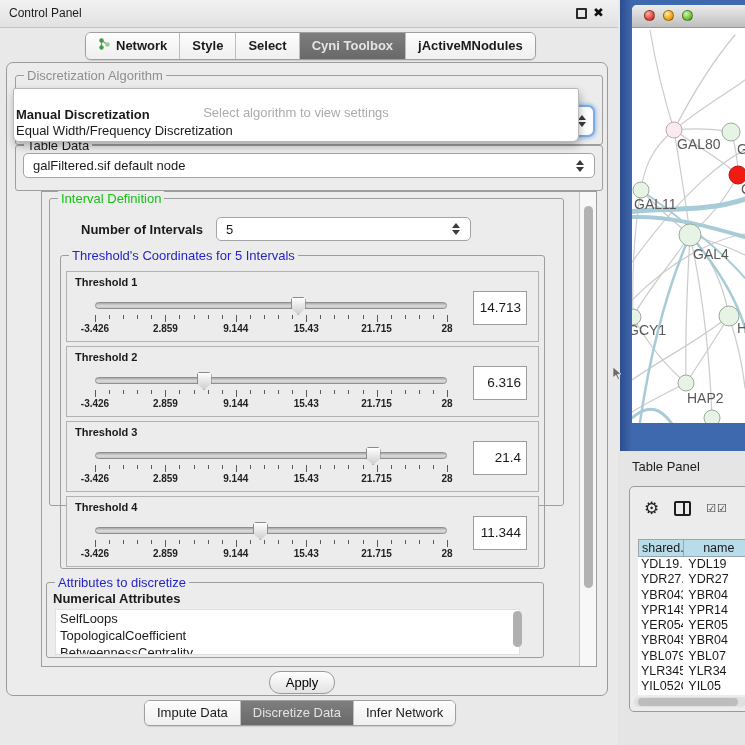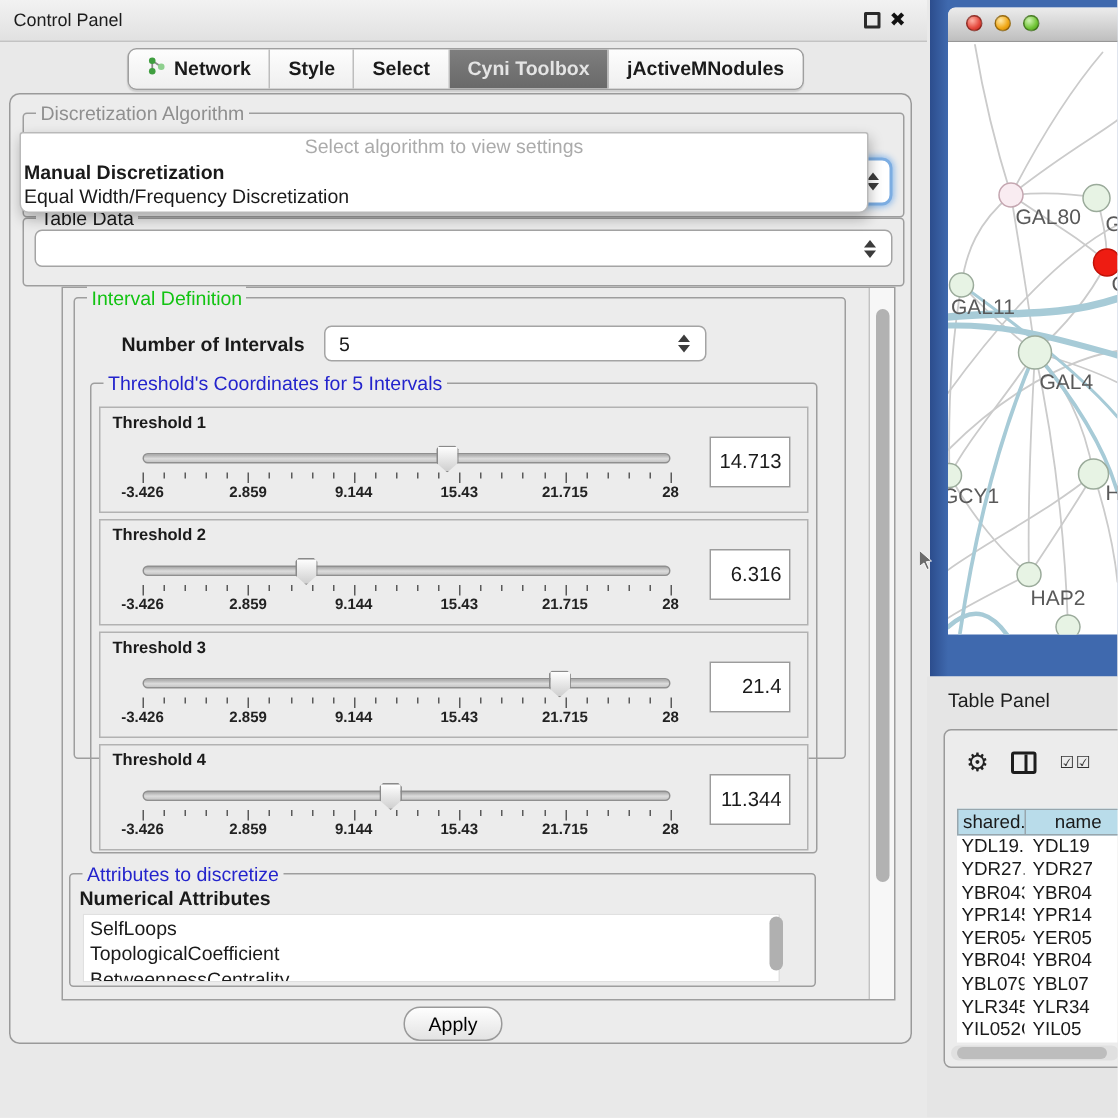--- a/index.html
+++ b/index.html
@@ -33,21 +33,21 @@
   .tlabel.blue  { color:#2424cc; }
   .tlabel.gray  { color:#8f8f8f; }
 
   
   #alg-group { left:8px; top:12px; width:588px; height:70px; }
   .focus-combo { position:absolute; left:550px; top:42px; width:38px; height:32px; background:#fff;
     border:2px solid #7cade2; border-radius:7px; box-shadow:0 0 4px 1px #8cb9ea; z-index:2; }
   .focus-combo .spin-arrows { right:7px; }
   .popup { position:absolute; left:6px; top:25px; width:566px; height:54px; background:#fff;
     border:1px solid #b9b9b9; border-radius:2px 2px 6px 6px; box-shadow:1px 4px 9px rgba(0,0,0,.28); z-index:50; }
-  .popup-header { text-align:center; color:#ababab; font-size:13px; padding-top:1px; height:18px; }
+  .popup-header { text-align:center; color:#ababab; font-size:13px; padding-top:16px; height:18px; }
   .popup-item { font-size:13px; padding-left:2px; height:16px; line-height:16px; }
   .popup-item.bold { font-weight:bold; }
 
   
   #tabledata-group { left:8px; top:82px; width:588px; height:46px; }
   .combo { position:absolute; background:#fff; border:1px solid #a4a4a4; border-radius:5px; font-size:13px; }
   .combo .val { position:absolute; left:9px; top:4px; white-space:nowrap; }
   .spin-arrows { position:absolute; right:10px; top:50%; transform:translateY(-50%); display:flex; flex-direction:column; gap:2px; }
   .arr-up { width:0; height:0; border-left:4px solid transparent; border-right:4px solid transparent; border-bottom:5px solid #3c3c3c; }
   .arr-dn { width:0; height:0; border-left:4px solid transparent; border-right:4px solid transparent; border-top:5px solid #3c3c3c; }
@@ -172,20 +172,21 @@
     <div class="popup">
       <div class="popup-header">Select algorithm to view settings</div>
       <div class="popup-item bold">Manual Discretization</div>
       <div class="popup-item">Equal Width/Frequency Discretization</div>
     </div>
 
     <div class="tgroup" id="tabledata-group">
       <span class="tlabel">Table Data</span>
     </div>
     <div class="combo" id="tabledata-combo">
+      <span class="val">galFiltered.sif default node</span>
       <span class="spin-arrows">
           <span class="arr-up"></span>
           <span class="arr-dn"></span>
         </span>
     </div>
 
     <div class="scrollpane">
       <div class="tgroup" id="interval-group">
         <span class="tlabel green">Interval Definition</span>
         <span class="noi-label">Number of Intervals</span>
@@ -374,20 +375,31 @@
       </div>
 
       <div class="v-scroll-track">
         <div class="v-scroll-thumb"></div>
       </div>
     </div>
 
     <button class="apply-btn">Apply</button>
   </div>
 
+  <div class="seg-bar" id="bottom-tabs">
+      <div class="seg">
+        <span>Impute Data</span>
+      </div>
+      <div class="seg selected">
+        <span>Discretize Data</span>
+      </div>
+      <div class="seg">
+        <span>Infer Network</span>
+      </div>
+    </div>
 </div>
 
 <div class="net-frame"></div>
 <div class="mac-window">
   <div class="mac-titlebar">
     <span class="light red"></span>
     <span class="light yellow"></span>
     <span class="light green"></span>
   </div>
 </div>

